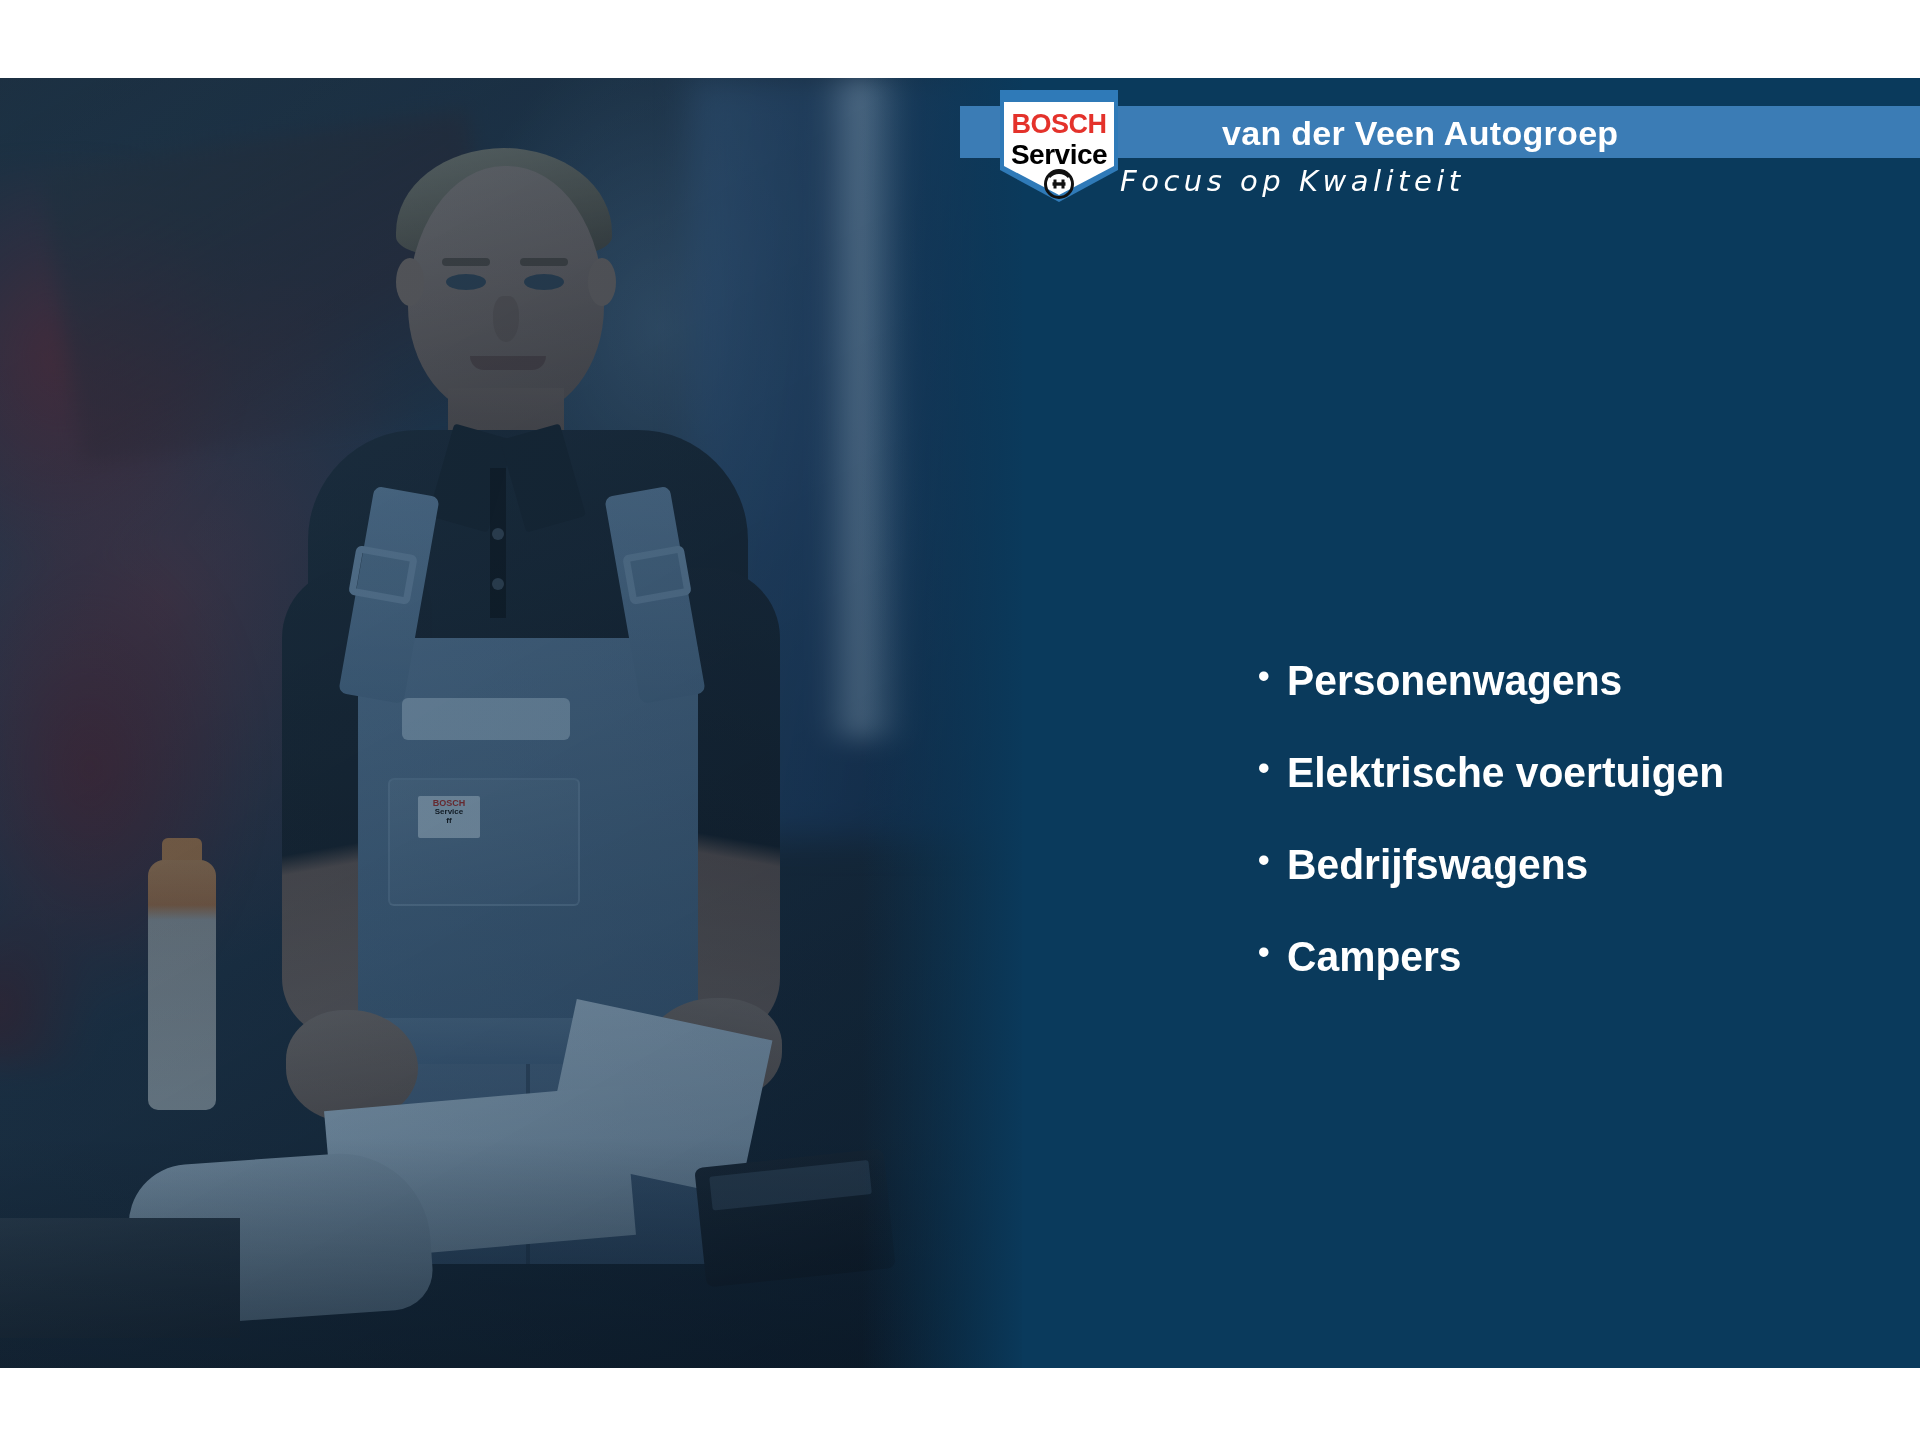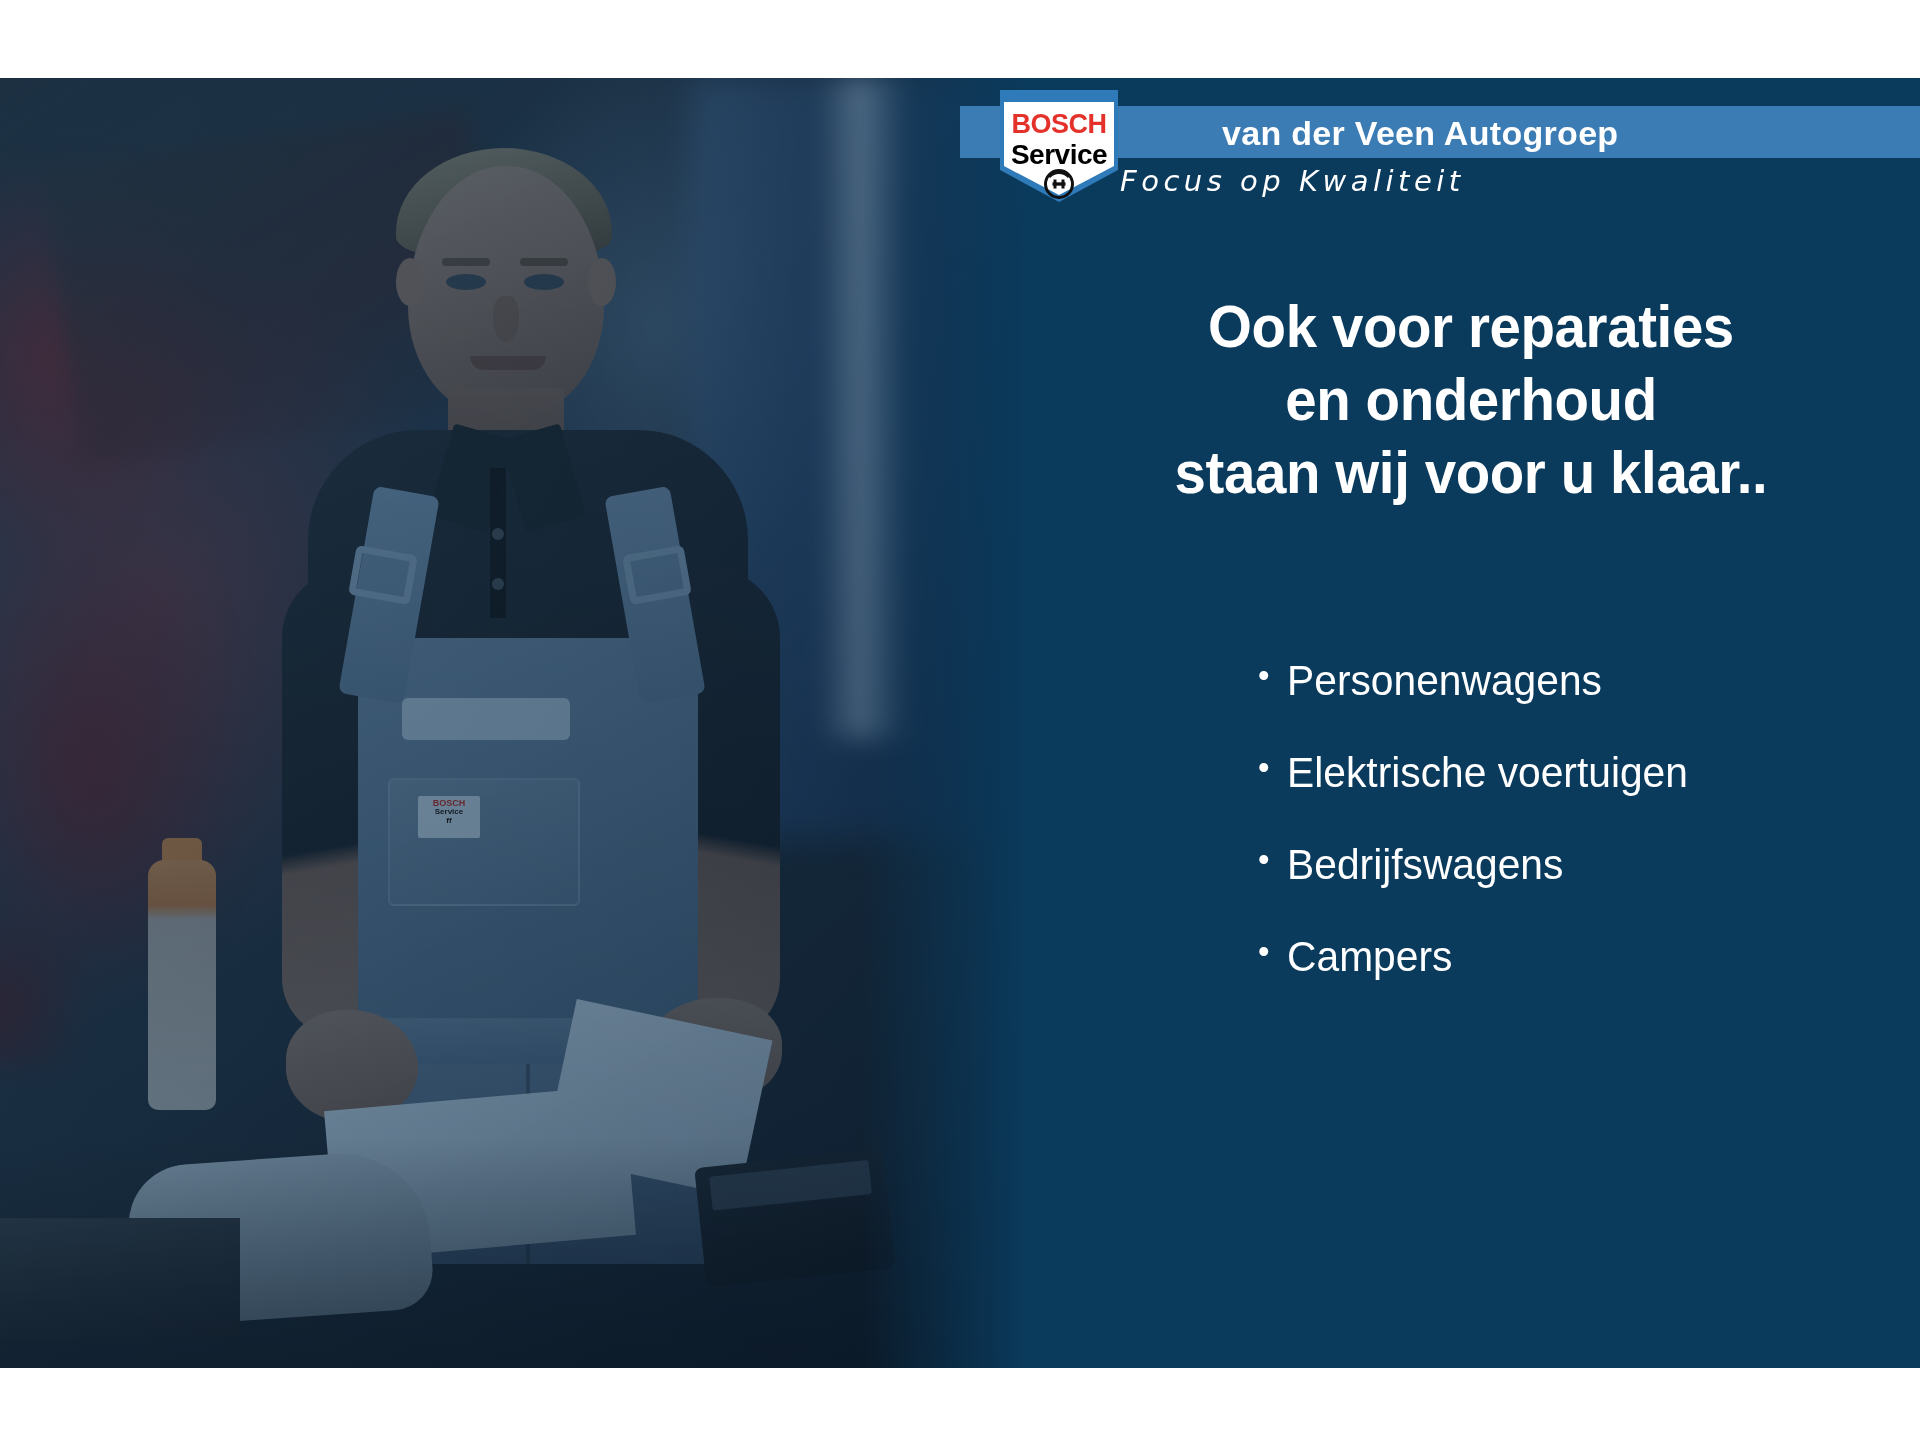--- a/index.html
+++ b/index.html
@@ -287,21 +287,21 @@
     font-family:"Liberation Sans Narrow","Liberation Sans", sans-serif;
     font-weight:700; font-size:60px; line-height:1.22;
     letter-spacing:-.4px;
   }
   .headline div { transform:scaleX(.94); transform-origin:center; }
 
   
   .bullets {
     position:absolute; left:236px; top:582px; width:660px;
     color:#ffffff; font-family:"Liberation Sans Narrow","Liberation Sans", sans-serif;
-    font-weight:400; font-size:42px; line-height:1.0;
+    font-weight:700; font-size:42px; line-height:1.0;
   }
   .bullets li {
     list-style:none; margin-bottom:50px; position:relative; padding-left:30px;
     transform:scaleX(.97); transform-origin:left center;
   }
   .bullets li::before {
     content:"•"; position:absolute; left:0; top:-2px; font-size:34px;
   }
 </style>
 </head>
@@ -389,25 +389,20 @@
           <text x="61" y="76" text-anchor="middle" font-family="Liberation Sans, sans-serif" font-weight="700" font-size="28" fill="#000000" letter-spacing="-0.5">Service</text>
           <g>
             <circle cx="61" cy="96" r="13.5" fill="none" stroke="#111" stroke-width="3"></circle>
             <path d="M51 89 A13.5 13.5 0 0 1 71 89" fill="none" stroke="#111" stroke-width="3"></path>
             <path d="M54.5 96 h13" stroke="#111" stroke-width="3.4"></path>
             <path d="M57 91.5 v9 M65 91.5 v9" stroke="#111" stroke-width="3"></path>
           </g>
         </svg>
       </div>
 
-      <div class="headline">
-        <div>Ook voor reparaties</div>
-        <div>en onderhoud</div>
-        <div>staan wij voor u klaar..</div>
-      </div>
 
       <ul class="bullets">
         <li>Personenwagens</li>
         <li>Elektrische voertuigen</li>
         <li>Bedrijfswagens</li>
         <li>Campers</li>
       </ul>
 
     </div>
   </div>

